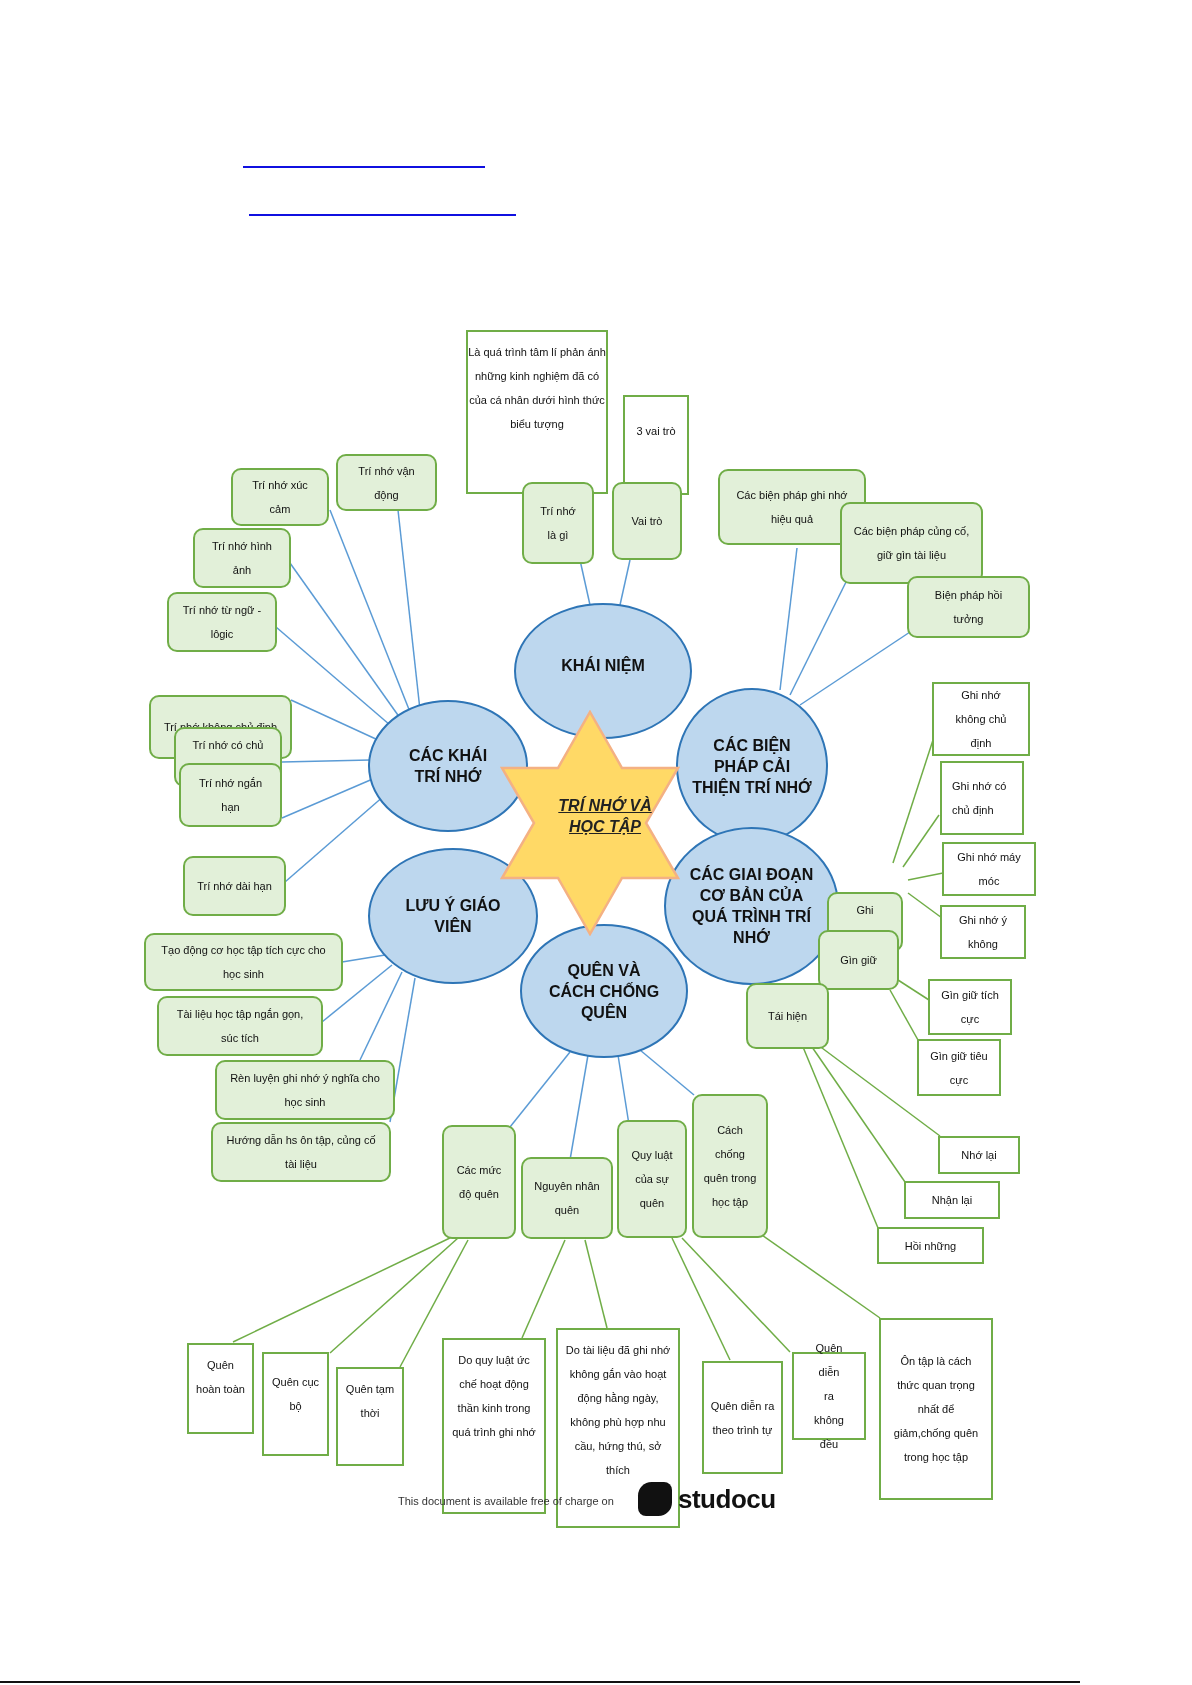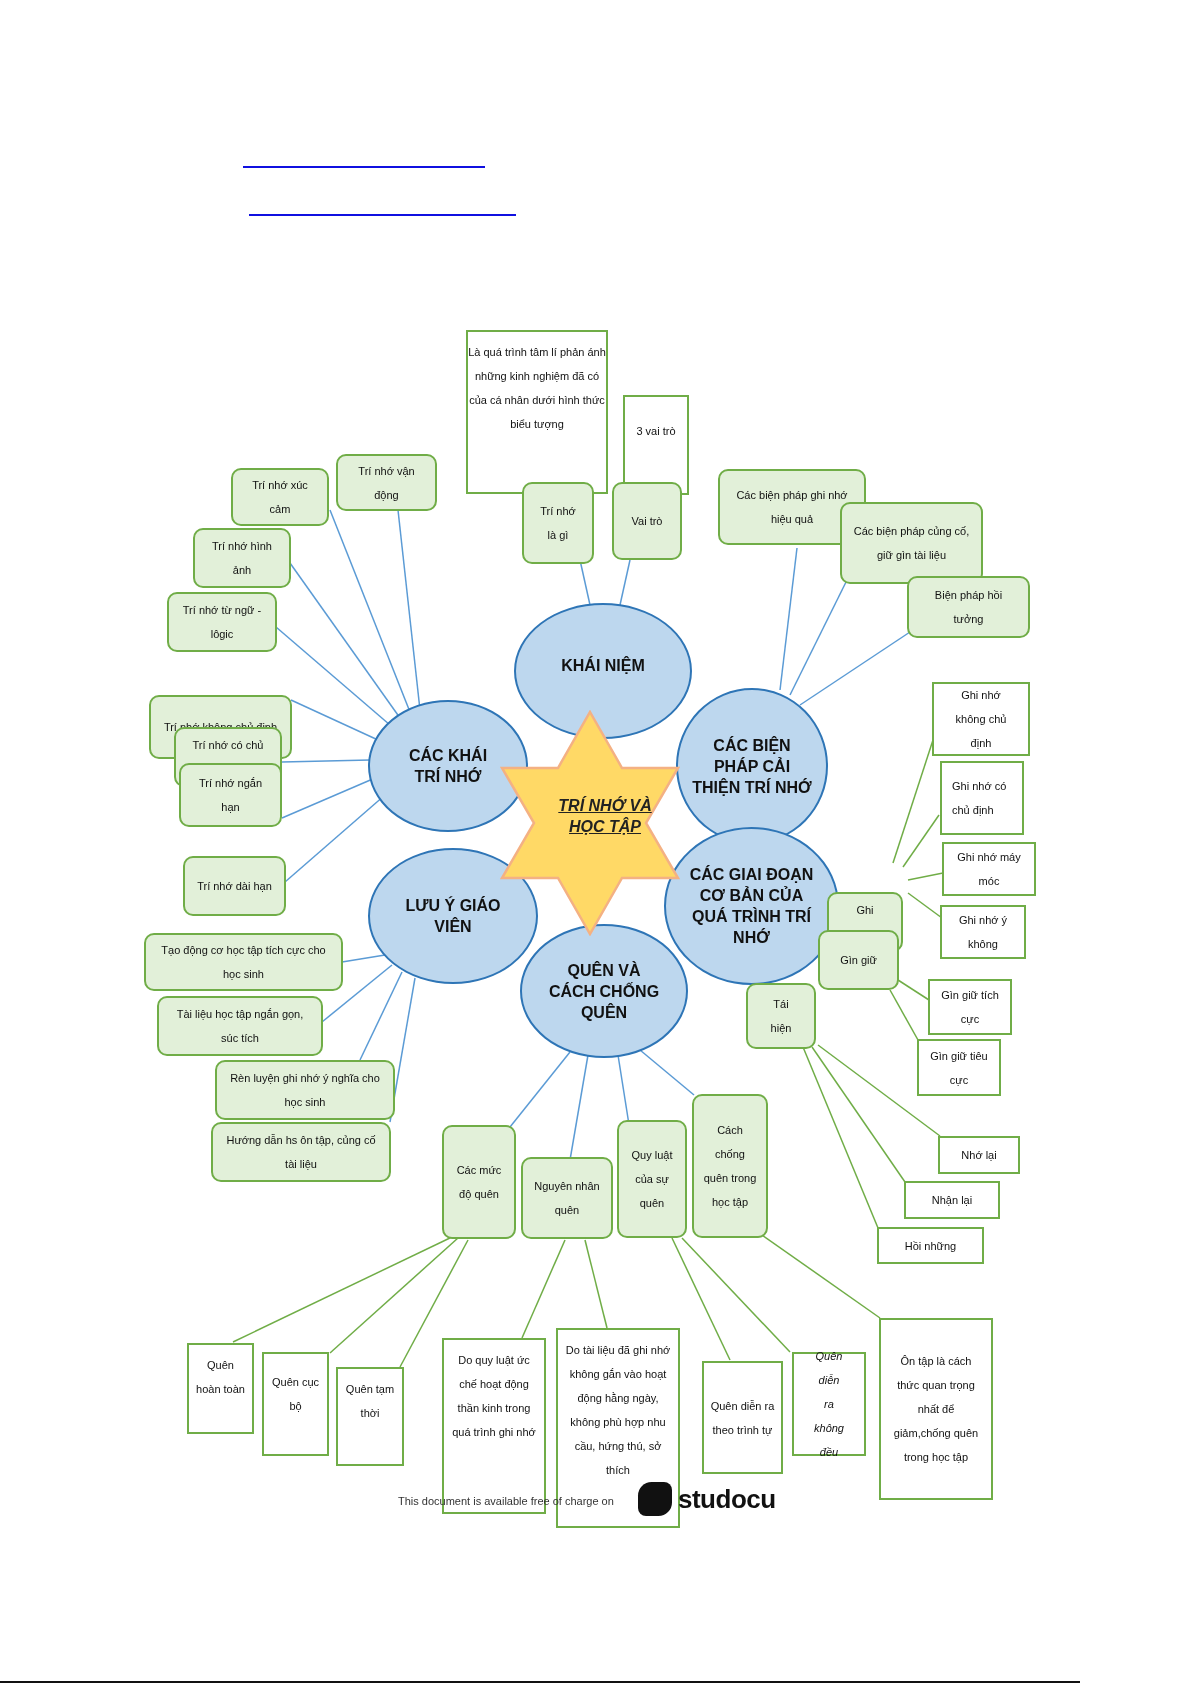--- a/index.html
+++ b/index.html
@@ -164,21 +164,21 @@
   </div>
 <div class="node rnode" style="left:818px; top:930px; width:81px; height:60px; padding:0 18px;">
     <span>Gìn giữ</span>
   </div>
 <div class="node snode" style="left:928px; top:979px; width:84px; height:56px; padding:0 8px;">
     <span>Gìn giữ tích cực</span>
   </div>
 <div class="node snode" style="left:917px; top:1039px; width:84px; height:57px; padding:0 8px;">
     <span>Gìn giữ tiêu cực</span>
   </div>
-<div class="node rnode" style="left:746px; top:983px; width:70px; height:66px; padding:0 14px;align-items:center;">
+<div class="node rnode" style="left:746px; top:983px; width:83px; height:66px; padding:0 14px;align-items:center;">
     <span>Tái hiện</span>
   </div>
 <div class="node snode" style="left:938px; top:1136px; width:82px; height:38px;">
     <span>Nhớ lại</span>
   </div>
 <div class="node snode" style="left:904px; top:1181px; width:96px; height:38px;">
     <span>Nhận lại</span>
   </div>
 <div class="node snode" style="left:877px; top:1227px; width:107px; height:37px;">
     <span>Hồi những</span>
@@ -211,21 +211,21 @@
   </div>
 <div class="node snode" style="left:442px; top:1338px; width:104px; height:176px; align-items:flex-start; padding:8px 6px 12px;">
     <span>Do quy luật ức chế hoạt động thần kinh trong quá trình ghi nhớ</span>
   </div>
 <div class="node snode" style="left:556px; top:1328px; width:124px; height:200px; align-items:flex-start; padding:8px 6px 0;">
     <span>Do tài liệu đã ghi nhớ không gắn vào hoạt động hằng ngày, không phù hợp nhu cầu, hứng thú, sở thích</span>
   </div>
 <div class="node snode" style="left:702px; top:1361px; width:81px; height:113px; padding:0 4px;">
     <span>Quên diễn ra theo trình tự</span>
   </div>
-<div class="node snode" style="left:792px; top:1352px; width:74px; height:104px; padding:0 26px;font-style:italic;">
+<div class="node snode" style="left:792px; top:1352px; width:74px; height:88px; padding:0 26px;">
     <span>Quên diễn ra không đều</span>
   </div>
 <div class="node snode" style="left:879px; top:1318px; width:114px; height:182px; padding:0 8px;">
     <span>Ôn tập là cách thức quan trọng nhất để giảm,chống quên trong học tập</span>
   </div>
 
 <svg class="star" viewBox="0 0 180 226">
   <polygon points="90,2 122,58 178,58 146,113 178,168 122,168 90,224 58,168 2,168 34,113 2,58 58,58" fill="#ffd966" stroke="#f4b183" stroke-width="2.5"></polygon>
 </svg>
 <div class="star-label">TRÍ NHỚ VÀ HỌC TẬP</div>

